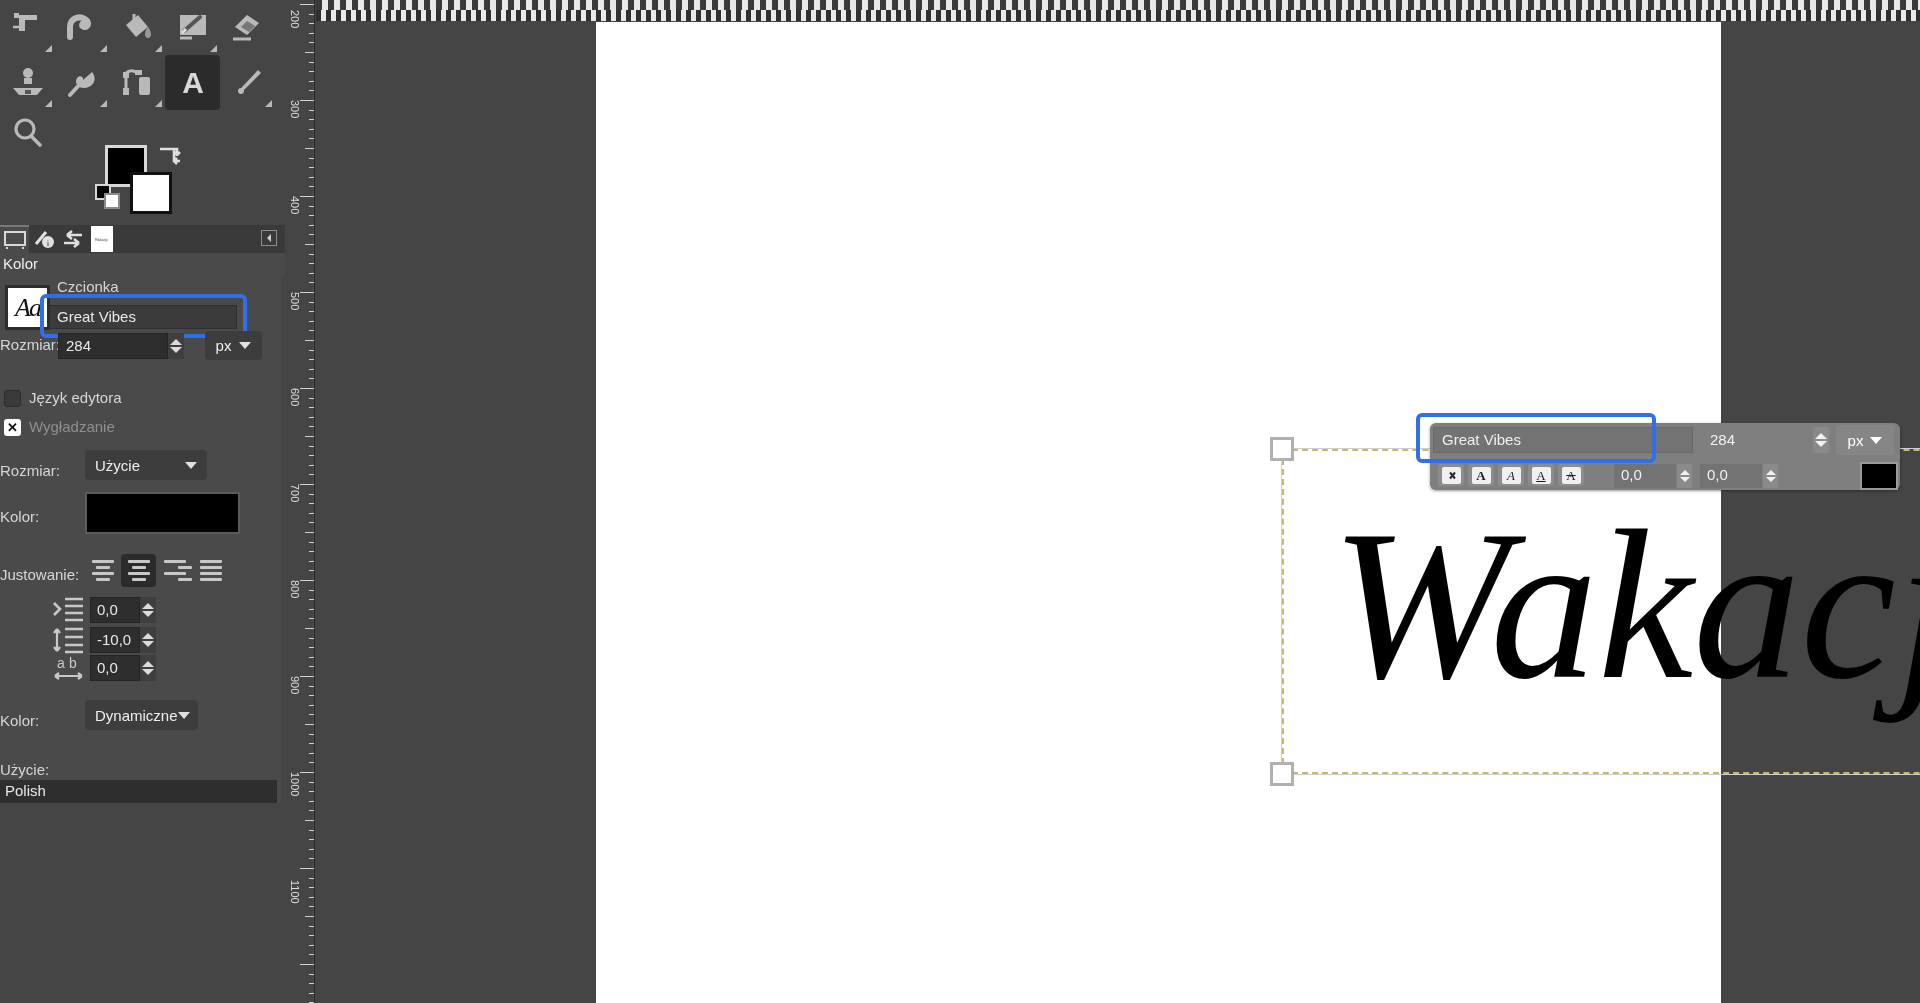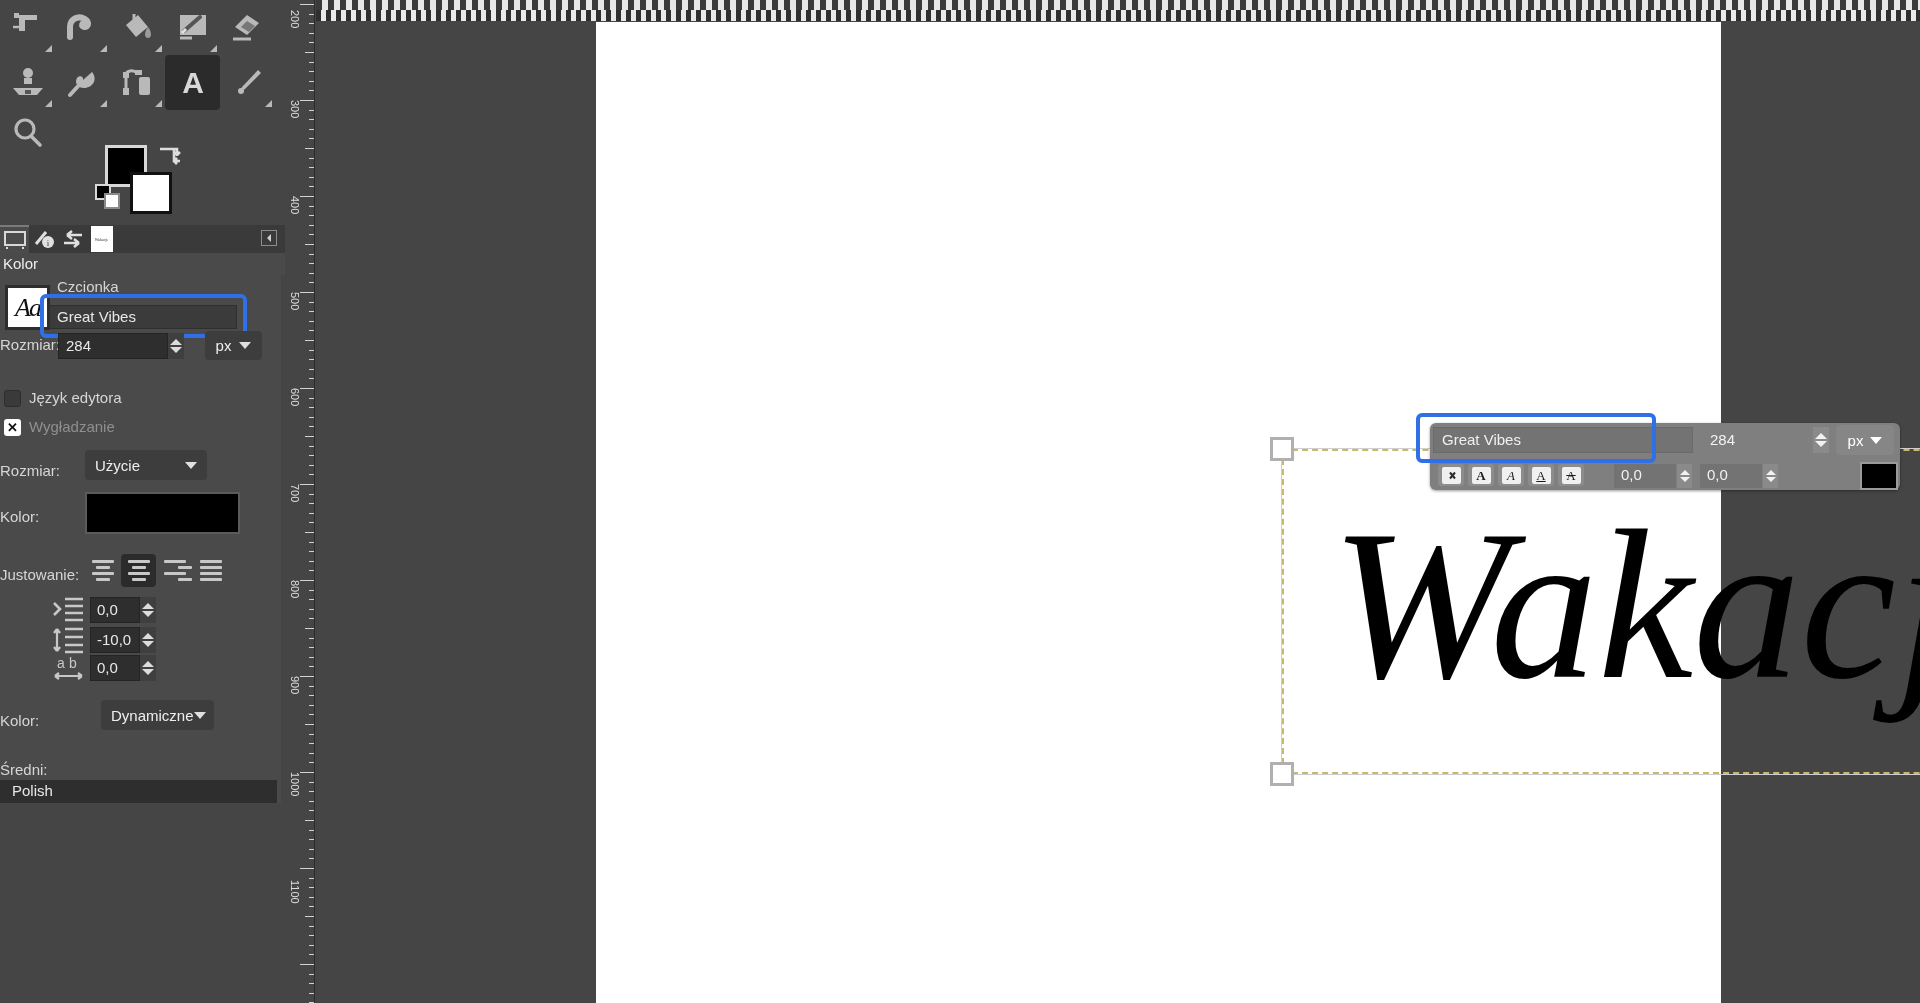--- a/index.html
+++ b/index.html
@@ -91,24 +91,24 @@
   #just-lbl { position:absolute; left:0; top:566px; }
   .justbtn { position:absolute; top:554px; width:35px; height:33px; border-radius:4px;
              display:flex; flex-direction:column; align-items:center; justify-content:center; gap:3px; }
   .justbtn.sel { background:#2b2b2b; }
   .jline { height:3px; background:#c8c8c8; border-radius:1px; }
   .numicon { position:absolute; width:33px; height:28px; }
   .numfield { position:absolute; width:50px; height:26px; background:#2e2e2e; border:1px solid #242424;
               color:#e8e8e8; font-size:15px; line-height:24px; padding-left:6px; }
 
   #pole-lbl { position:absolute; left:0; top:712px; }
-  #pole-combo { left:101px; top:700px; width:113px; height:30px; justify-content:space-between; }
+  #pole-combo { left:85px; top:700px; width:113px; height:30px; justify-content:space-between; }
   #jezyk-lbl { position:absolute; left:0; top:761px; }
   .langfield { position:absolute; left:0; top:780px; width:277px; height:23px;
-               background:#2e2e2e; color:#e8e8e8; font-size:15px; line-height:22px; padding-left:12px; }
+               background:#2e2e2e; color:#e8e8e8; font-size:15px; line-height:22px; padding-left:5px; }
   .optsbg { position:absolute; left:0; top:275px; width:281px; height:528px; background:#4a4a4a; }
 
   
   .vruler { position:absolute; left:285px; top:0; width:30px; height:1003px; background:#454545;
             border-right:1px solid #2b2b2b; }
   .vruler .tick { position:absolute; right:0; height:1px; background:#d2d2d2; }
   .vruler .num { position:absolute; right:13px; color:#dcdcdc; font-size:11px;
                  writing-mode:vertical-rl; text-orientation:mixed; letter-spacing:0px; }
 
   .canvas-area { position:absolute; left:316px; top:0; width:1604px; height:1003px; background:#454545; overflow:hidden; }
@@ -402,21 +402,21 @@
       <span class="up"></span>
       <span class="dn"></span>
     </div>
 
     <div class="lbl" id="pole-lbl">Kolor:</div>
     <div class="combobtn" id="pole-combo">
       <span>Dynamiczne</span>
       <span class="chev"></span>
     </div>
 
-    <div class="lbl" id="jezyk-lbl">Średni:</div>
+    <div class="lbl" id="jezyk-lbl">Użycie:</div>
     <div class="langfield">Polish</div>
   </div>
 
   <div class="vruler">
     <div class="num" style="top:10px;">200</div>
     <div class="num" style="top:100px;">300</div>
     <div class="num" style="top:196px;">400</div>
     <div class="num" style="top:292px;">500</div>
     <div class="num" style="top:388px;">600</div>
     <div class="num" style="top:484px;">700</div>

